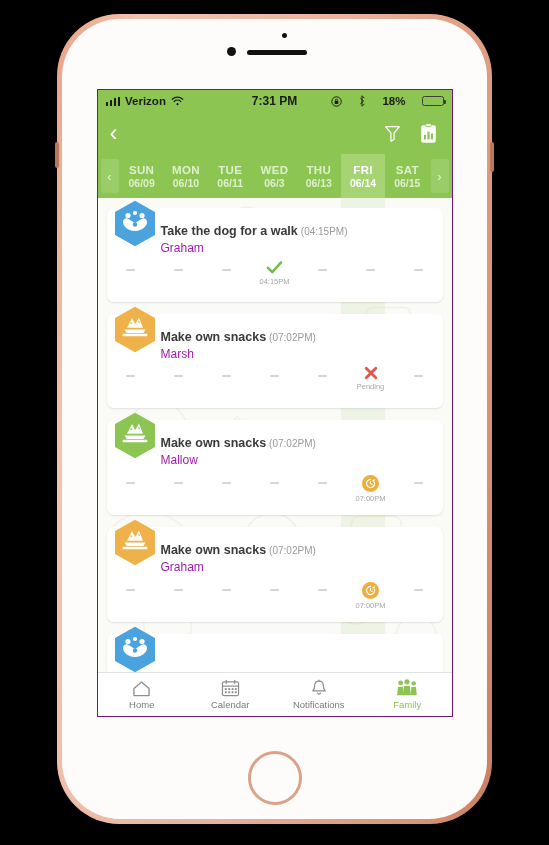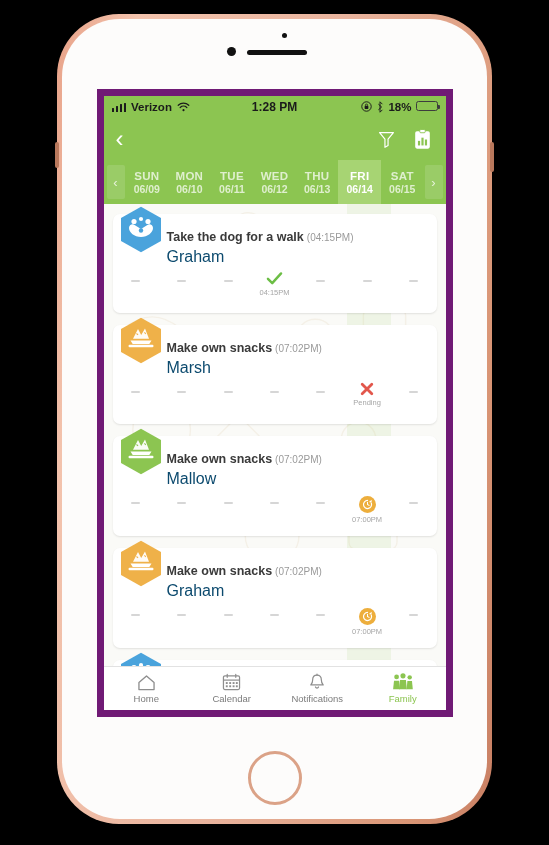--- a/index.html
+++ b/index.html
@@ -46,34 +46,34 @@
          width: 54px; height: 54px; border-radius: 50%;
          border: 3px solid #dba287; background: #fdfcfb; }
 
   
   #screen {
     position: absolute;
     left: 50%; margin-left: -178px; top: 70px;
     width: 356px; height: 628px;
     background: #fff;
     overflow: hidden;
-    border: 7px solid #701a75;
+    border: 1px solid #701a75;
   }
 
   
   #statusbar {
     height: 22px; background: #8cc551; color: #1b1b1b;
     display: flex; align-items: center; padding: 0 8px;
     font-size: 11.5px; font-weight: bold;
     position: relative;
   }
   #sb-left { display: flex; align-items: center; gap: 5px; }
   #sb-center { position: absolute; left: 0; right: 0; text-align: center;
                font-size: 12px; font-weight: bold; pointer-events: none; }
-  #sb-right { margin-left: auto; display: flex; align-items: flex-start; gap: 4px;
+  #sb-right { margin-left: auto; display: flex; align-items: center; gap: 16px;
               position: relative; z-index: 2; }
   .bars { display: flex; align-items: flex-end; gap: 1.5px; height: 9px; }
   .bars i { width: 2.5px; background: #1b1b1b; display: block; border-radius: .5px;}
   .bars i:nth-child(1){height:4px;} .bars i:nth-child(2){height:6px;}
   .bars i:nth-child(3){height:8px;} .bars i:nth-child(4){height:9px;}
   #battery { width: 22px; height: 10px; border: 1.2px solid #3d3d3d;
              border-radius: 2.5px; padding: 1px; position: relative; }
   #battery::after { content:""; position:absolute; right:-3px; top:3px;
              width:2px; height:4px; background:#3d3d3d; border-radius:0 1px 1px 0;}
   #batt-fill { height: 100%; background: #f5b321; border-radius: 1px; }
@@ -118,22 +118,22 @@
 
   .card { background: #fff; border-radius: 7px; margin-bottom: 12px;
           box-shadow: 0 1px 2px rgba(0,0,0,.10); position: relative;
           min-height: 80px; }
   .card-top { display: flex; align-items: flex-start; padding: 12px 10px 0 54px;
               min-height: 42px; }
   .hexwrap { position: absolute; left: 6px; top: -8px; width: 44px; height: 48px; }
   .task-line { line-height: 1.25; }
   .task-name { font-size: 12.5px; font-weight: bold; color: #3a3a3a; }
   .task-time { font-size: 10px; color: #9a9a9a; margin-left: 3px; }
-  .assignee { font-size: 16px; color: #0c4a6e; margin-top: 1px; }
-  .cells { display: flex; padding: 4px 0 12px 0; }
+  .assignee { font-size: 12px; color: #a21caf; margin-top: 1px; }
+  .cells { display: flex; padding: 4px 0 12px 0; align-items: flex-end; }
   .cell { flex: 1; display: flex; flex-direction: column; align-items: center;
           justify-content: flex-start; min-height: 30px; }
   .dash { width: 9px; height: 2px; background: #d6d6d6; margin-top: 9px; border-radius: 1px; }
   .cell .lbl { font-size: 7.5px; color: #a6a6a6; margin-top: 2px; }
   .status-circle { width: 17px; height: 17px; border-radius: 50%;
                    display: flex; align-items: center; justify-content: center;
                    margin-top: 3px; }
 
   
   #tabbar { height: 44px; background: #fff; border-top: 1px solid #e2e2e2;
@@ -166,21 +166,21 @@
               <i></i>
               <i></i>
             </span>
           <span>Verizon</span>
           <svg width="13" height="10" viewBox="0 0 16 12">
             <path d="M8 11.2a1.3 1.3 0 100-2.6 1.3 1.3 0 000 2.6z" fill="#1b1b1b"></path>
             <path d="M3.9 6.6a6 6 0 018.2 0" stroke="#1b1b1b" stroke-width="1.5" fill="none" stroke-linecap="round"></path>
             <path d="M1.5 3.9a9.5 9.5 0 0113 0" stroke="#1b1b1b" stroke-width="1.5" fill="none" stroke-linecap="round"></path>
           </svg>
         </div>
-        <div id="sb-center">1:28 PM</div>
+        <div id="sb-center">7:31 PM</div>
         <div id="sb-right">
           <svg width="11" height="11" viewBox="0 0 14 14">
             <circle cx="7" cy="7" r="6" fill="none" stroke="#1b1b1b" stroke-width="1.2"></circle>
             <rect x="4.6" y="6.2" width="4.8" height="4" rx="1" fill="#1b1b1b"></rect>
             <path d="M5.6 6.2V5.3a1.4 1.4 0 012.8 0v.9" stroke="#1b1b1b" stroke-width="1" fill="none"></path>
           </svg>
           <svg width="8" height="12" viewBox="0 0 10 15">
             <path d="M3 4l4 3.5-4 3.5M5 1v13l3-3M5 1l3 3" stroke="#1b1b1b" stroke-width="1.2" fill="none" stroke-linejoin="round"></path>
           </svg>
           <span>18%</span>
@@ -220,21 +220,21 @@
             <div class="day">
               <span class="dow">MON</span>
               <span class="dnum">06/10</span>
             </div>
             <div class="day">
               <span class="dow">TUE</span>
               <span class="dnum">06/11</span>
             </div>
             <div class="day">
               <span class="dow">WED</span>
-              <span class="dnum">06/12</span>
+              <span class="dnum">06/3</span>
             </div>
             <div class="day">
               <span class="dow">THU</span>
               <span class="dnum">06/13</span>
             </div>
             <div class="day sel">
               <span class="dow">FRI</span>
               <span class="dnum">06/14</span>
             </div>
             <div class="day">

